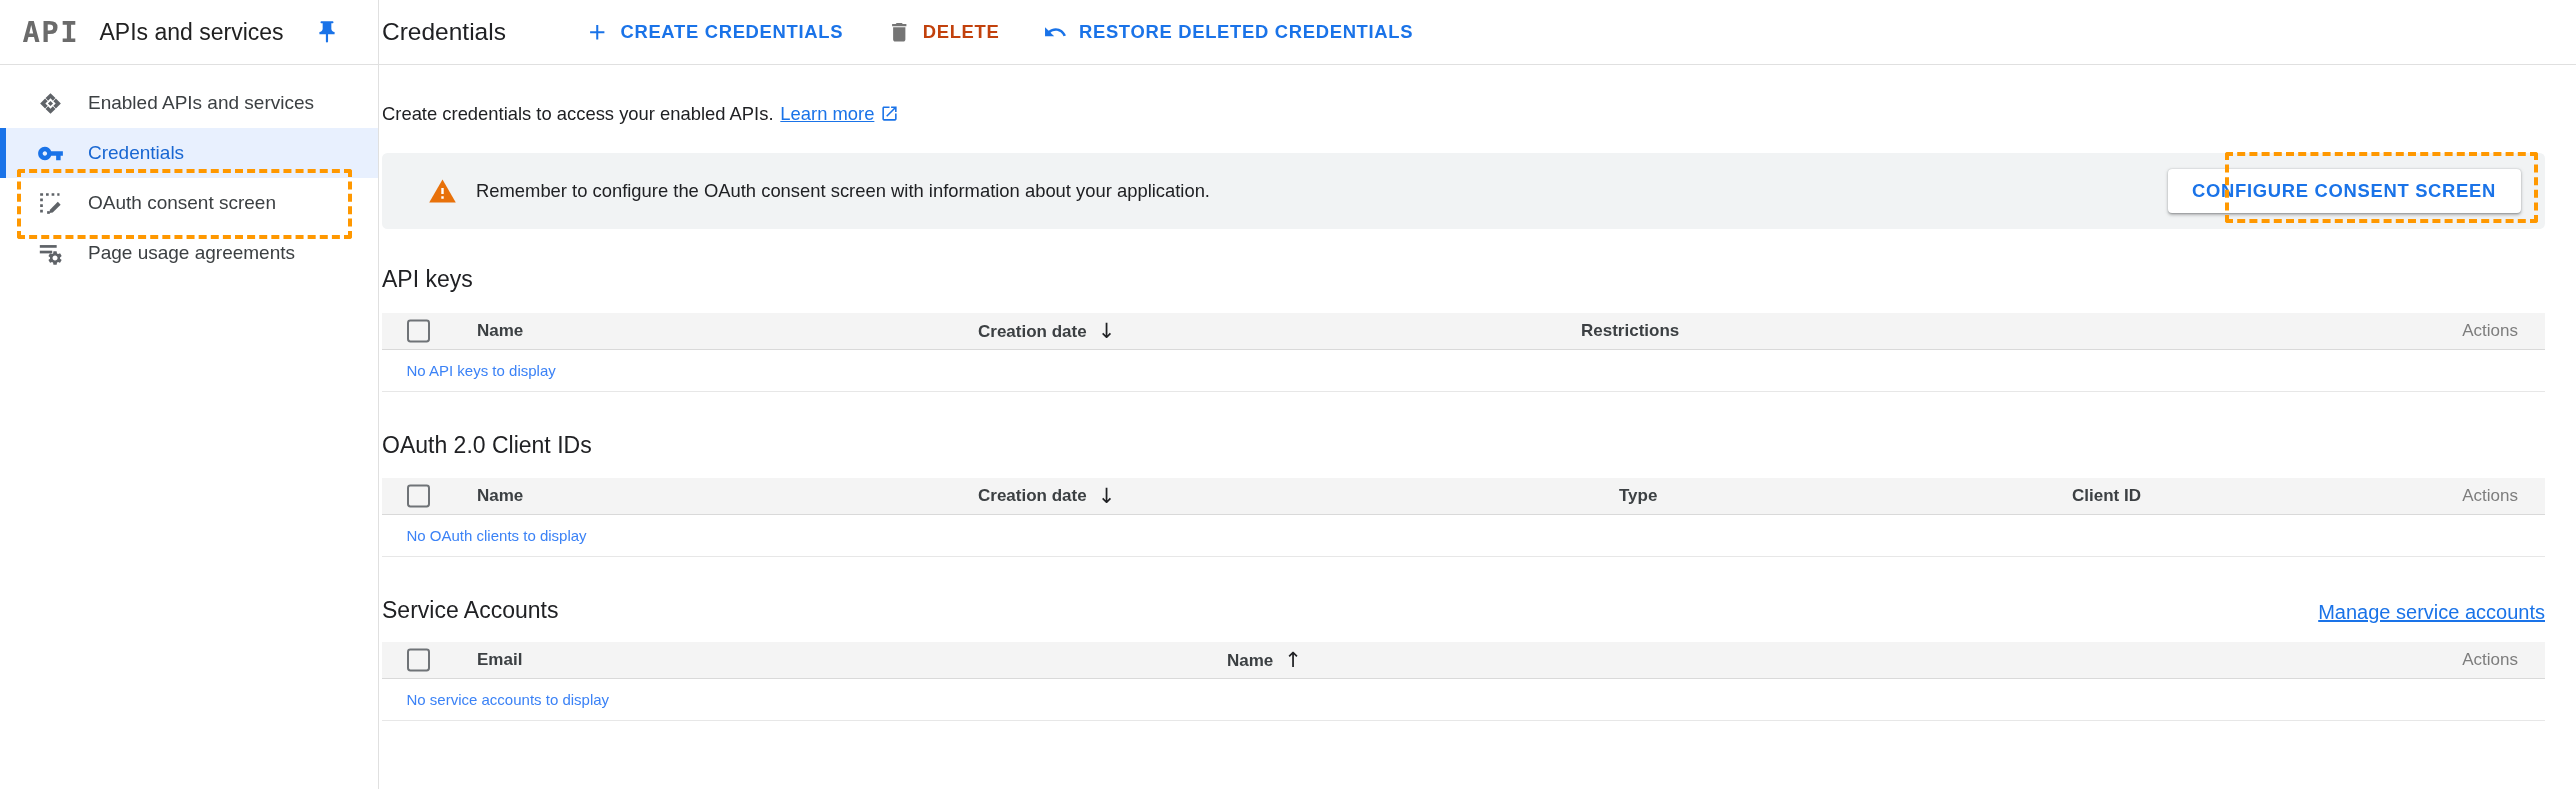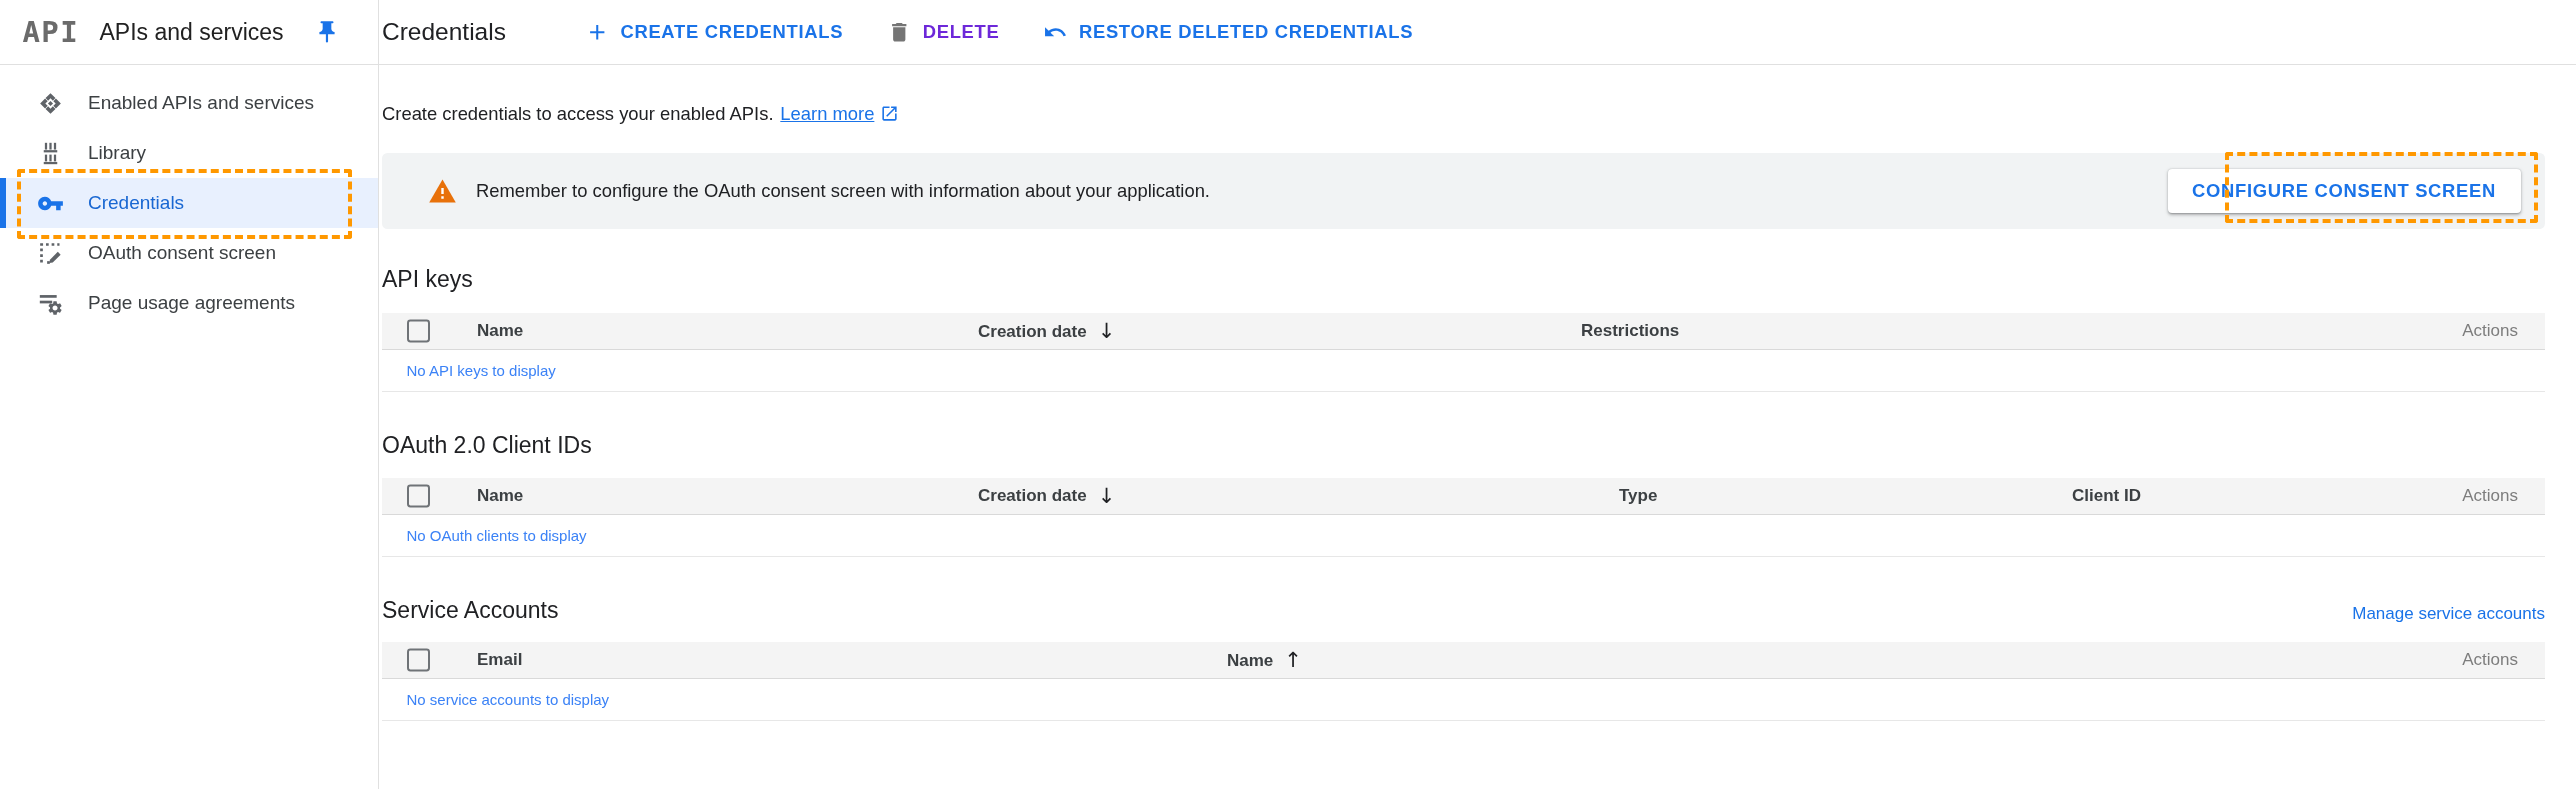--- a/index.html
+++ b/index.html
@@ -34,21 +34,21 @@
   .annotation-button { left:1843px; top:-0.7px; width:313px; height:71px; }
 
   
   .main { position:absolute; left:349px; top:0; right:0; height:100%; }
   .main-header { height:65px; border-bottom:1.4px solid #e0e0e0;
     display:flex; align-items:center; padding-left:33px; }
   .page-title { font-size:24.5px; color:#202124; margin-right:79px; }
   .toolbar-btn { display:flex; align-items:center; font-size:18.4px; font-weight:700;
     letter-spacing:0.7px; color:#1a73e8; margin-right:44px; cursor:pointer; white-space:nowrap; }
   .toolbar-btn .btn-icon { margin-right:11px; display:flex; }
-  .toolbar-btn.disabled { color:#6d28d9; cursor:default; }
+  .toolbar-btn.disabled { color:#c2410c; cursor:default; }
 
   .content { padding:0 31px 0 33px; }
 
   .intro { margin-top:35px; height:27px; display:flex; align-items:center; font-size:18.4px; color:#202124; }
   .intro .link { color:#1a73e8; text-decoration:underline; margin-left:6.8px;
     display:inline-flex; align-items:center; cursor:pointer; }
   .intro .ext-icon { margin-left:5.5px; display:flex; }
 
   .banner { margin-top:26px; height:76px; background:#f1f3f4; border-radius:5.5px;
     position:relative; display:flex; align-items:center; padding-left:46px; }
@@ -56,21 +56,21 @@
   .consent-btn { position:absolute; right:24.5px; top:16.4px; height:44px; background:#ffffff;
     border:none; border-radius:4.1px; box-shadow:0 1.4px 3.4px rgba(60,64,67,.35), 0 0.7px 1.4px rgba(60,64,67,.25);
     color:#1a73e8; font-size:18.4px; font-weight:700; letter-spacing:0.7px;
     display:flex; align-items:center; padding:0 24.5px; cursor:pointer;
     font-family:"Liberation Sans", sans-serif; white-space:nowrap; }
 
   .section-heading { font-size:23px; font-weight:400; color:#202124; line-height:30px; }
   .mt-api { margin-top:35px; }
   .mt-sec { margin-top:38px; }
   .section-head-row { display:flex; justify-content:space-between; align-items:flex-end; }
-  .manage-link { font-size:17px; color:#1a73e8; cursor:pointer; margin-bottom:1px; }
+  .manage-link { font-size:20px; color:#1a73e8; text-decoration:underline; cursor:pointer; margin-bottom:1px; }
 
   .table { margin-top:19px; }
   .table.tight { margin-top:17.7px; }
   .thead { height:37px; background:#f4f4f4; position:relative;
     border-bottom:1.4px solid #d9d9d9; font-size:17px; font-weight:700; color:#3c4043; }
   .cell { position:absolute; top:50%; transform:translateY(-50%); display:flex; align-items:center; white-space:nowrap; }
   .cell.actions { right:27px; color:#7d7d7d; font-weight:400; }
   .checkbox { position:absolute; left:24.5px; top:50%; transform:translateY(-50%);
     width:23px; height:23px; border:2.7px solid #6f7377; border-radius:3.4px; background:transparent; cursor:pointer; }
   .sort-arrow { font-family:"DejaVu Sans", sans-serif; font-size:21px; font-weight:400;
@@ -105,35 +105,20 @@
           <path d="M7.6 7.2 L12 2.8 L16.4 7.2 L14.1 9.5 L12 7.4 L9.9 9.5 Z"></path>
           <path d="M7.6 7.2 L12 2.8 L16.4 7.2 L14.1 9.5 L12 7.4 L9.9 9.5 Z" transform="rotate(90 12 12)"></path>
           <path d="M7.6 7.2 L12 2.8 L16.4 7.2 L14.1 9.5 L12 7.4 L9.9 9.5 Z" transform="rotate(180 12 12)"></path>
           <path d="M7.6 7.2 L12 2.8 L16.4 7.2 L14.1 9.5 L12 7.4 L9.9 9.5 Z" transform="rotate(270 12 12)"></path>
           <rect x="10.4" y="10.4" width="3.2" height="3.2" transform="rotate(45 12 12)"></rect>
         </svg>
       </span>
       <span>Enabled APIs and services</span>
     </div>
 
-    <div class="nav-item">
-      <span class="nav-icon">
-        <svg width="27" height="27" viewBox="0 0 24 24" fill="#5f6368">
-          <rect x="7" y="2.5" width="2" height="6"></rect>
-            <rect x="11" y="2.5" width="2" height="6"></rect>
-            <rect x="15" y="2.5" width="2" height="6"></rect>
-          <rect x="6" y="9" width="12" height="2"></rect>
-          <rect x="7" y="13" width="2" height="6"></rect>
-            <rect x="11" y="13" width="2" height="6"></rect>
-            <rect x="15" y="13" width="2" height="6"></rect>
-          <rect x="6" y="19.5" width="12" height="2"></rect>
-        </svg>
-      </span>
-      <span>Library</span>
-    </div>
 
     <div class="nav-item selected">
       <span class="selected-bar"></span>
       <span class="nav-icon">
         <svg width="27" height="27" viewBox="0 0 24 24" fill="#1a73e8">
           <path d="M12.65 10C11.83 7.67 9.61 6 7 6c-3.31 0-6 2.69-6 6s2.69 6 6 6c2.61 0 4.83-1.67 5.65-4H17v4h4v-4h2v-4H12.65zM7 14c-1.1 0-2-.9-2-2s.9-2 2-2 2 .9 2 2-.9 2-2 2z"></path>
         </svg>
       </span>
       <span>Credentials</span>
     </div>

